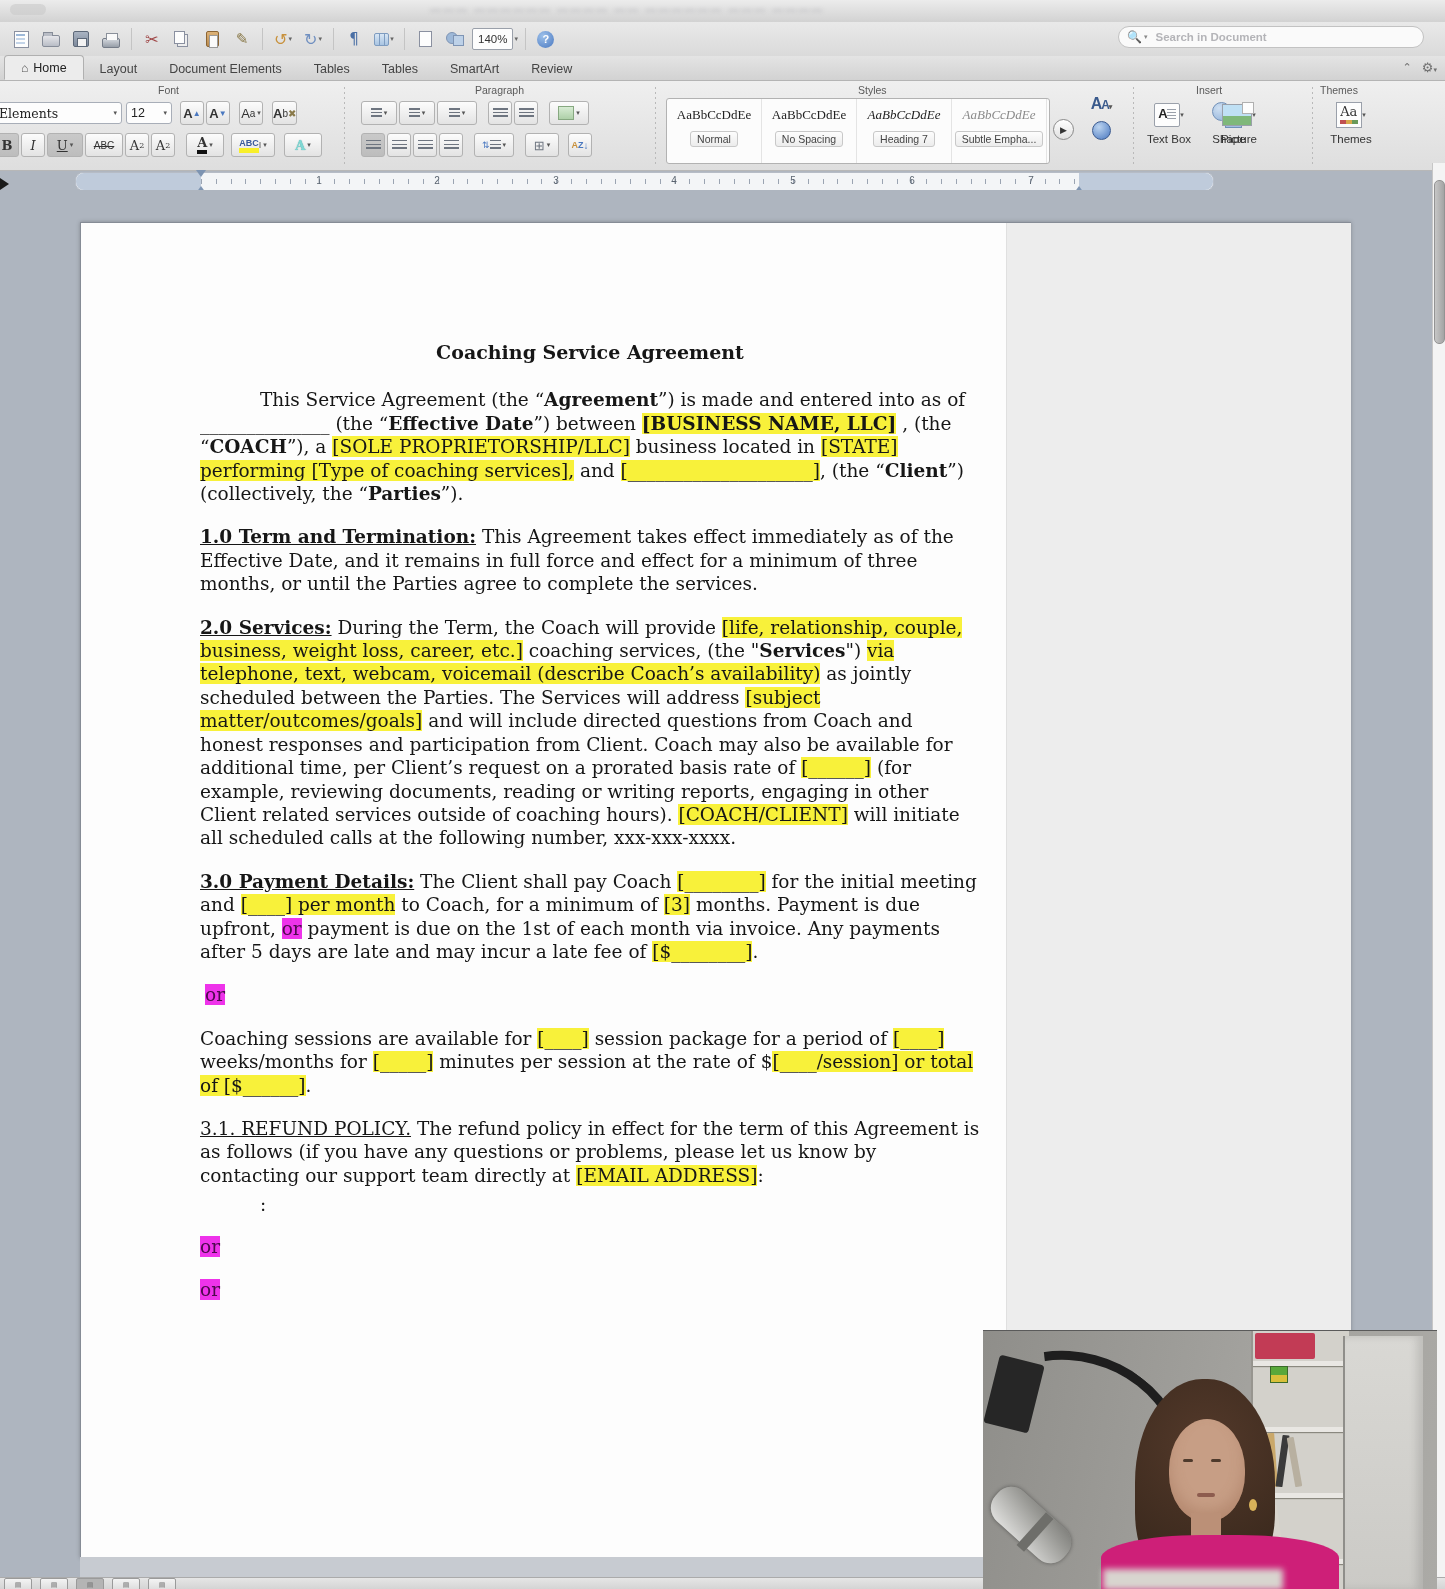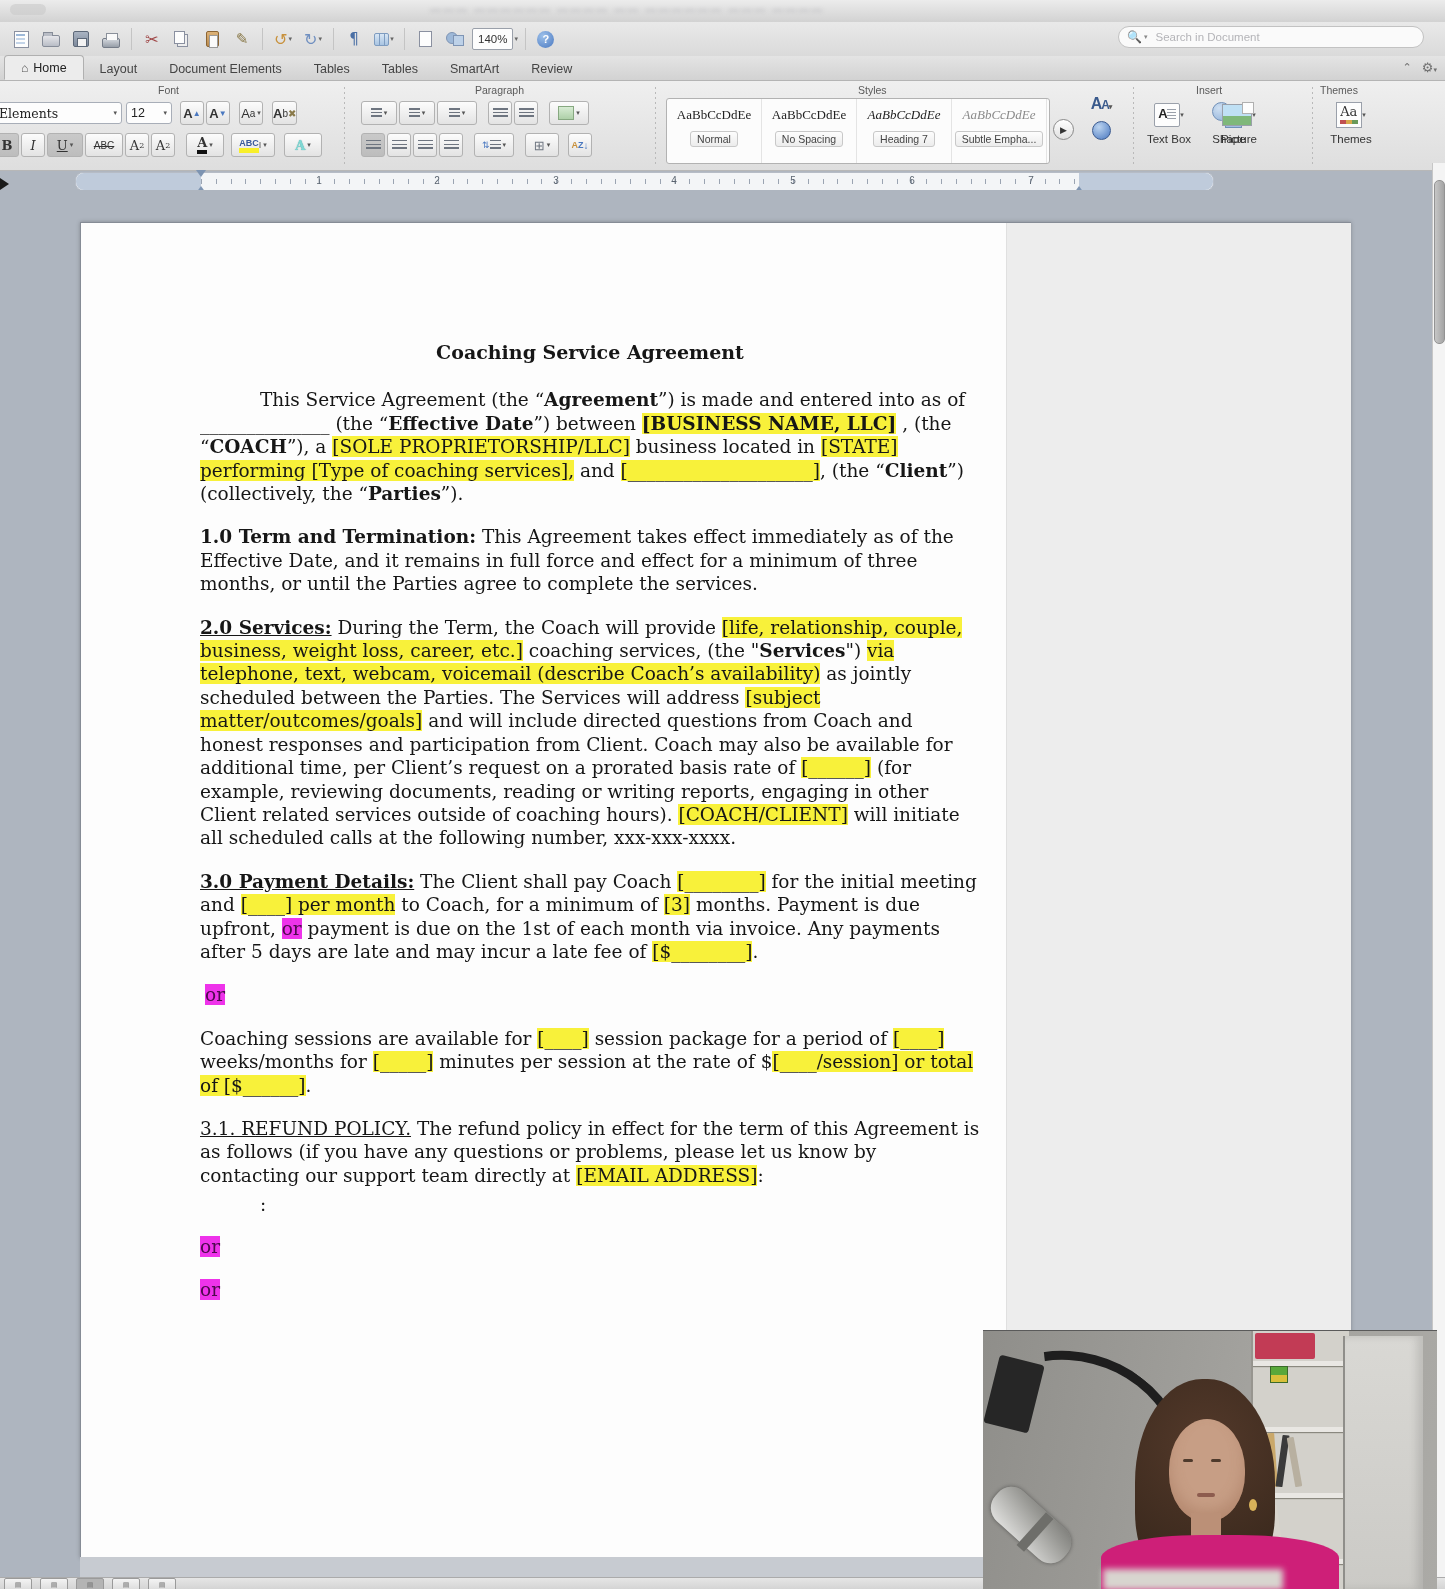--- a/index.html
+++ b/index.html
@@ -40,21 +40,21 @@
   .ic-shapes::after{content:"";position:absolute;right:0;bottom:0;width:9px;height:9px;background:#bdd1e8;border:1px solid #7e94b4;}
   .zoombox{display:flex;align-items:center;height:20px;background:#fdfdfd;border:1px solid #9aa0aa;
     border-radius:2px;padding:0 5px;font-size:11.5px;color:#333;}
   .helpbtn{width:17px;height:17px;border-radius:50%;background:radial-gradient(circle at 35% 30%,#9cc0ea,#4a78c0);
     color:#fff;font-size:11px;font-weight:bold;display:flex;align-items:center;justify-content:center;}
   
   .searchbox{position:absolute;left:1118px;top:26px;width:306px;height:22px;background:#fafafa;
     border:1px solid #c2c2c2;border-radius:11px;display:flex;align-items:center;padding:0 8px;box-sizing:border-box;}
   .searchbox .mag{color:#8a8a8a;font-size:12px;margin-right:2px;}
   .searchbox .sdd{font-size:7px;color:#888;margin-right:8px;}
-  .searchbox .ph{color:#b4b4b8;font-size:11.5px;}
+  .searchbox .ph{color:#b4b4b8;font-size:11.5px;font-weight:bold;}
   
   .tabrow{position:absolute;left:0;top:56px;width:1445px;height:25px;
     background:linear-gradient(#e4e4e4,#d2d2d2);border-bottom:1px solid #b4b4b4;display:flex;align-items:flex-end;padding-left:4px;box-sizing:border-box;}
   .tab{height:23px;display:flex;align-items:center;padding:0 16px;font-size:12.5px;color:#444;
     border-radius:4px 4px 0 0;}
   .tab.active{background:#ececec;border:1px solid #b0b0b0;border-bottom:1px solid #ececec;color:#222;}
   .tab .homeicon{margin-right:5px;font-size:12px;color:#555;}
   .ribbonextras{position:absolute;right:8px;top:60px;display:flex;align-items:center;gap:10px;color:#707070;}
   
   .ribbon{position:absolute;left:0;top:81px;width:1445px;height:89px;
@@ -461,21 +461,21 @@
       <span class="rul-num" style="left: 955px;">7</span>
     </div>
 
   <div class="docarea">
     <div class="sheetwrap">
       <div class="sheet-white"></div>
       <div class="sheet-gray"></div>
       <div class="docbody" id="doc-paragraphs">
           <p class="para" style="text-align: center; margin-bottom: 24px; font-weight: 700; font-size: 19px;"><span>Coaching Service Agreement</span></p>
           <p class="para" style="text-indent: 60px; margin-bottom: 20px;"><span>This Service Agreement (the “</span><span style="font-weight: 700;">Agreement</span><span>”) is made and entered into as of ______________ (the “</span><span style="font-weight: 700;">Effective Date</span><span>”) between </span><span class="hl-y" style="font-weight: 700;">[BUSINESS NAME, LLC]</span><span> , (the “</span><span style="font-weight: 700;">COACH</span><span>”), a </span><span class="hl-y">[SOLE PROPRIETORSHIP/LLC]</span><span> business located in </span><span class="hl-y">[STATE] performing [Type of coaching services],</span><span> and </span><span class="hl-y">[____________________]</span><span>, (the “</span><span style="font-weight: 700;">Client</span><span>”) (collectively, the “</span><span style="font-weight: 700;">Parties</span><span>”).</span></p>
-          <p class="para" style="margin-bottom: 20px;"><span style="font-weight: 700; ">1.0 Term and Termination:</span><span> This Agreement takes effect immediately as of the Effective Date, and it remains in full force and effect for a minimum of three months, or until the Parties agree to complete the services.</span></p>
+          <p class="para" style="margin-bottom: 20px;"><span style="font-weight: 700; text-decoration: underline;">1.0 Term and Termination:</span><span> This Agreement takes effect immediately as of the Effective Date, and it remains in full force and effect for a minimum of three months, or until the Parties agree to complete the services.</span></p>
           <p class="para" style="margin-bottom: 20px;"><span style="font-weight: 700; text-decoration: underline;">2.0 Services:</span><span> During the Term, the Coach will provide </span><span class="hl-y">[life, relationship, couple, business, weight loss, career, etc.]</span><span> coaching services, (the "</span><span style="font-weight: 700;">Services</span><span>") </span><span class="hl-y">via telephone, text, webcam, voicemail (describe Coach’s availability)</span><span>  as jointly scheduled between the Parties. The Services will address </span><span class="hl-y">[subject matter/outcomes/goals]</span><span> and will include directed questions from Coach and honest responses and participation from Client.  Coach may also be available for additional time, per Client’s request on a prorated basis rate of </span><span class="hl-y">[______]</span><span> (for example, reviewing documents, reading or writing reports, engaging in other Client related services outside of coaching hours). </span><span class="hl-y">[COACH/CLIENT]</span><span> will initiate all scheduled calls at the following number, xxx-xxx-xxxx.</span></p>
           <p class="para" style="margin-bottom: 20px;"><span style="font-weight: 700; text-decoration: underline;">3.0 Payment Details:</span><span> The Client shall pay Coach </span><span class="hl-y">[________]</span><span> for the initial meeting and </span><span class="hl-y">[____]  per month</span><span> to Coach, for a minimum of </span><span class="hl-y">[3]</span><span> months. Payment is due upfront, </span><span class="hl-m">or</span><span> payment is due on the 1st of each month via invoice. Any payments after 5 days are late and may incur a late fee of </span><span class="hl-y">[$________]</span><span>.</span></p>
           <p class="para" style="text-indent: 5px; margin-bottom: 20px;"><span class="hl-m">or</span></p>
           <p class="para" style="margin-bottom: 20px;"><span>Coaching sessions are available for  </span><span class="hl-y">[____]</span><span>  session package for a period of </span><span class="hl-y">[____]</span><span> weeks/months for </span><span class="hl-y">[_____]</span><span> minutes per session at the rate of $</span><span class="hl-y">[____/session] or total of [$______]</span><span>.</span></p>
           <p class="para" style="margin-bottom: 6px;"><span style="text-decoration: underline;">3.1. REFUND POLICY.</span><span> The refund policy in effect for the term of this Agreement is as follows (if you have any questions or problems, please let us know by contacting our support team directly at </span><span class="hl-y">[EMAIL ADDRESS]</span><span>:</span></p>
           <p class="para" style="text-indent: 60px; margin-bottom: 18px;"><span>:</span></p>
           <p class="para" style="margin-bottom: 20px;"><span class="hl-m">or</span></p>
           <p class="para" style="margin-bottom: 20px;"><span class="hl-m">or</span></p>
         </div>
     </div>

